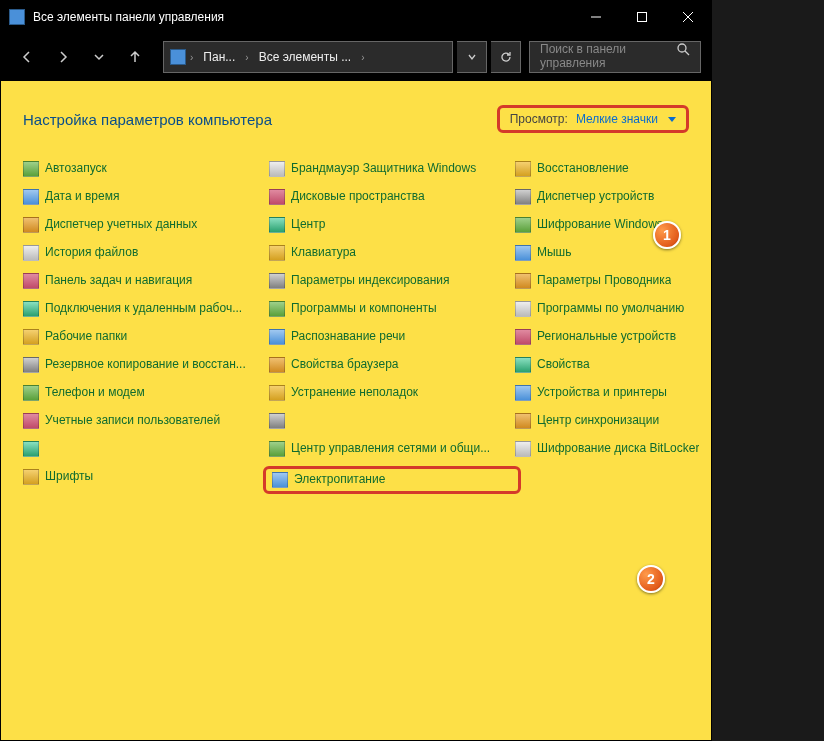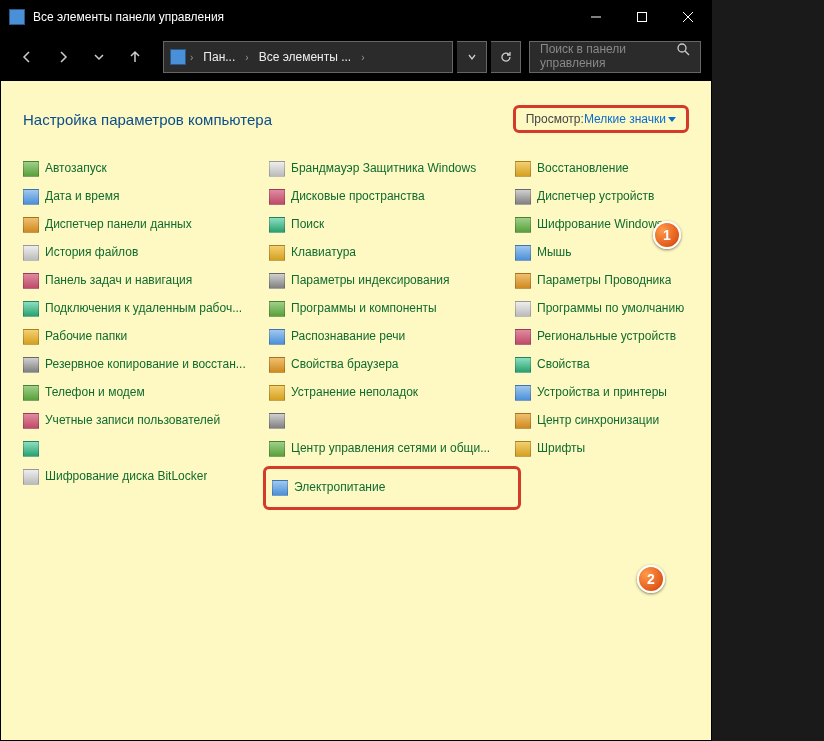--- a/index.html
+++ b/index.html
@@ -89,41 +89,42 @@
     align-items: flex-start;
     color: #888;
     padding: 0 10px;
   }
   .searchbar .search-icon {
     margin-left: auto; color:#aaa;
   }
   
   .content {
     flex: 1;
-    background: #fef9c3;
+    background: #fde047;
     padding: 24px 22px;
     position: relative;
   }
   .header-row {
     display: flex;
     align-items: center;
     margin-bottom: 28px;
   }
   .page-title {
     color: #0a4e8a;
     font-size: 15px;
     font-weight: 400;
   }
   .view-box {
     margin-left: auto;
     border: 3px solid #d43a2a;
     border-radius: 6px;
     padding: 4px 10px;
     display: flex;
     align-items: center;
+    gap: 8px;
     position: relative;
   }
   .view-label { color: #444; font-size: 12px; }
   .view-value { color: #0a6cce; font-size: 12px; }
   .view-caret {
     width: 0; height: 0;
     border-left: 4px solid transparent;
     border-right: 4px solid transparent;
     border-top: 5px solid #0a6cce;
     margin-left: 2px;
@@ -164,21 +165,21 @@
   .item .lbl {
     color: #106b2f;
     font-size: 12px;
     white-space: nowrap;
     overflow: hidden;
     text-overflow: ellipsis;
   }
   .item.highlight {
     border: 3px solid #d43a2a;
     border-radius: 6px;
-    padding: 11px 6px;
+    padding: 3px 6px;
     height: auto;
     margin: -3px -6px;
   }
   
   .c0{background:linear-gradient(#9ed08a,#5aa03a);} .c1{background:linear-gradient(#eee,#bbb);}
   .c2{background:linear-gradient(#f5d070,#d4a020);} .c3{background:linear-gradient(#a0c8f0,#4a90d9);}
   .c4{background:linear-gradient(#e08aa0,#c04a6a);} .c5{background:linear-gradient(#d0d0d0,#808080);}
   .c6{background:linear-gradient(#f0c070,#d08a20);} .c7{background:linear-gradient(#8ae0c0,#2aa070);}
 </style>
 </head>
@@ -288,25 +289,25 @@
         <div class="item">
           <span class="ico c4"></span>
           <span class="lbl">Дисковые пространства</span>
         </div>
         <div class="item">
           <span class="ico c5"></span>
           <span class="lbl">Диспетчер устройств</span>
         </div>
         <div class="item">
           <span class="ico c6"></span>
-          <span class="lbl">Диспетчер панели данных</span>
+          <span class="lbl">Диспетчер учетных данных</span>
         </div>
         <div class="item">
           <span class="ico c7"></span>
-          <span class="lbl">Поиск</span>
+          <span class="lbl">Центр</span>
         </div>
         <div class="item">
           <span class="ico c0"></span>
           <span class="lbl">Шифрование Windows</span>
         </div>
         <div class="item">
           <span class="ico c1"></span>
           <span class="lbl">История файлов</span>
         </div>
         <div class="item">
@@ -389,26 +390,26 @@
           <span class="lbl">Центр синхронизации</span>
         </div>
         <div class="item">
           <span class="ico c7"></span>
         </div>
         <div class="item">
           <span class="ico c0"></span>
           <span class="lbl">Центр управления сетями и общи...</span>
         </div>
         <div class="item">
+          <span class="ico c1"></span>
+          <span class="lbl">Шифрование диска BitLocker</span>
+        </div>
+        <div class="item">
           <span class="ico c2"></span>
           <span class="lbl">Шрифты</span>
-        </div>
-        <div class="item">
-          <span class="ico c1"></span>
-          <span class="lbl">Шифрование диска BitLocker</span>
         </div>
         <div class="item highlight">
           <span class="ico c3"></span>
           <span class="lbl">Электропитание</span>
         </div>
       </div>
 
     <div class="callout callout-1">1</div>
     <div class="callout callout-2">2</div>
   </div>

